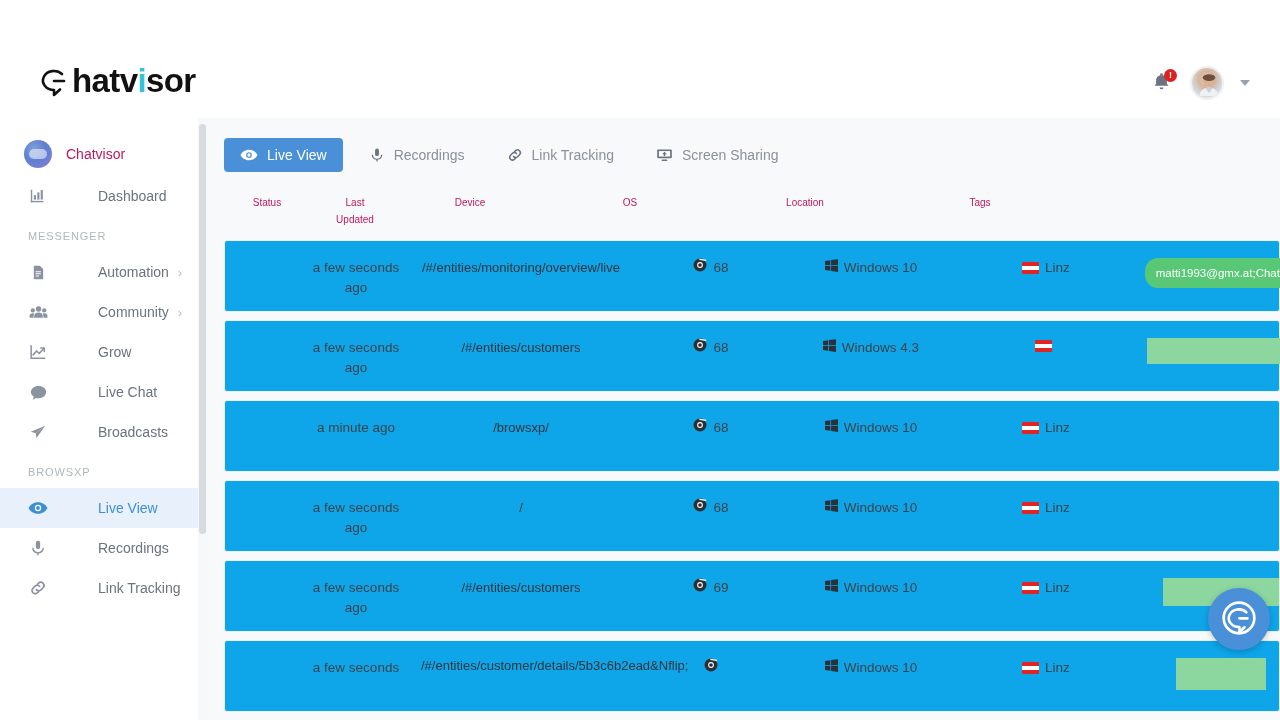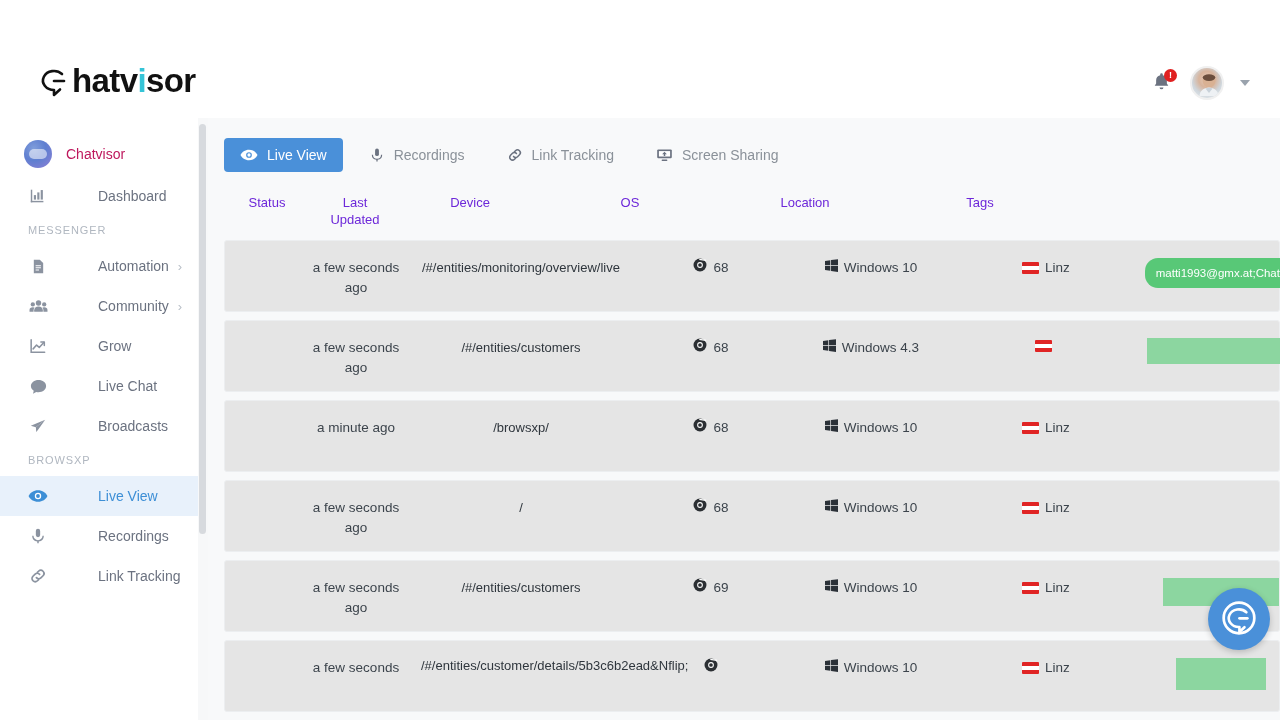--- a/index.html
+++ b/index.html
@@ -57,21 +57,21 @@
   .side-item {
     display: flex; align-items: center; height: 40px; padding-left: 26px;
     color: #6b7280; font-size: 14px; position: relative; gap: 34px;
   }
   .side-item .ic { width: 24px; margin-right: 14px; display:flex; align-items:center; justify-content:center; flex:none;}
   .side-item.active { background: #e8f1fb; color: #3d8fd6; }
   .side-item.active .ic svg { fill: #3d8fd6; }
   .side-caret { position: absolute; right: 22px; color: #b8bfc7; font-size: 13px; }
   .side-section {
     font-size: 11px; letter-spacing: 0.9px; color: #b0b7c0;
-    padding-left: 28px; margin-top: 8px; margin-bottom: 10px;
+    padding-left: 28px; margin-top: 14px; margin-bottom: 10px;
   }
 
   
   .rail { position: absolute; left: 198px; top: 118px; width: 10px; height: 602px; background: #f7f8f9; }
   .rail-thumb { position: absolute; left: 199px; top: 124px; width: 7px; height: 410px; border-radius: 4px; background: #d7dade; }
 
   
   .content {
     position: absolute; left: 208px; top: 118px; width: 1072px; height: 602px;
     background: #f8f9fa; padding: 16px 0 0 16px; overflow: hidden;
@@ -80,31 +80,31 @@
   .tab {
     display: flex; align-items: center; gap: 9px; height: 34px; padding: 0 16px;
     border-radius: 4px; font-size: 14px; color: #8a9199; background: transparent; white-space: nowrap;
   }
   .tab .ic { display:flex; align-items:center; }
   .tab.active { background: #4a90d9; color: #ffffff; }
   .tab.active .ic svg { fill: #ffffff; }
 
   
   .thead { display: flex; align-items: flex-start; padding: 6px 0 12px 0; }
-  .th { font-size: 13px; color: #6d28d9; text-align: center; line-height: 17px; }
+  .th { font-size: 10px; color: #be185d; text-align: center; line-height: 17px; }
   .c-status { width: 86px; flex: none; }
   .c-updated { width: 90px; flex: none; }
   .c-path { width: 240px; flex: none; }
   .c-device { width: 140px; flex: none; }
   .c-os { width: 180px; flex: none; }
   .c-loc { width: 170px; flex: none; }
   .c-tags { width: 180px; flex: none; }
 
   .row {
-    display: flex; align-items: flex-start; background: #e5e5e5;
+    display: flex; align-items: flex-start; background: #0ea5e9;
     border: 1px solid #eceef0; border-radius: 3px; margin-bottom: 8px;
     min-height: 72px; padding: 17px 0 12px 0; position: relative;
   }
   .td { font-size: 13.5px; color: #3c444c; text-align: center; line-height: 20px; }
   .dot { width: 13px; height: 13px; border-radius: 50%; background: #4cbb6c; margin: 3px auto 0; }
   .path { font-size: 13px; color: #2f363d; white-space: nowrap; }
   .inline { display: inline-flex; align-items: center; justify-content: flex-start; gap: 6px; }
   .flag { width: 17px; height: 12px; flex: none; border-radius:1px; overflow: hidden;
           background: linear-gradient(#e02424 0 33.3%, #ffffff 33.3% 66.6%, #e02424 66.6% 100%); }
   .tag {

